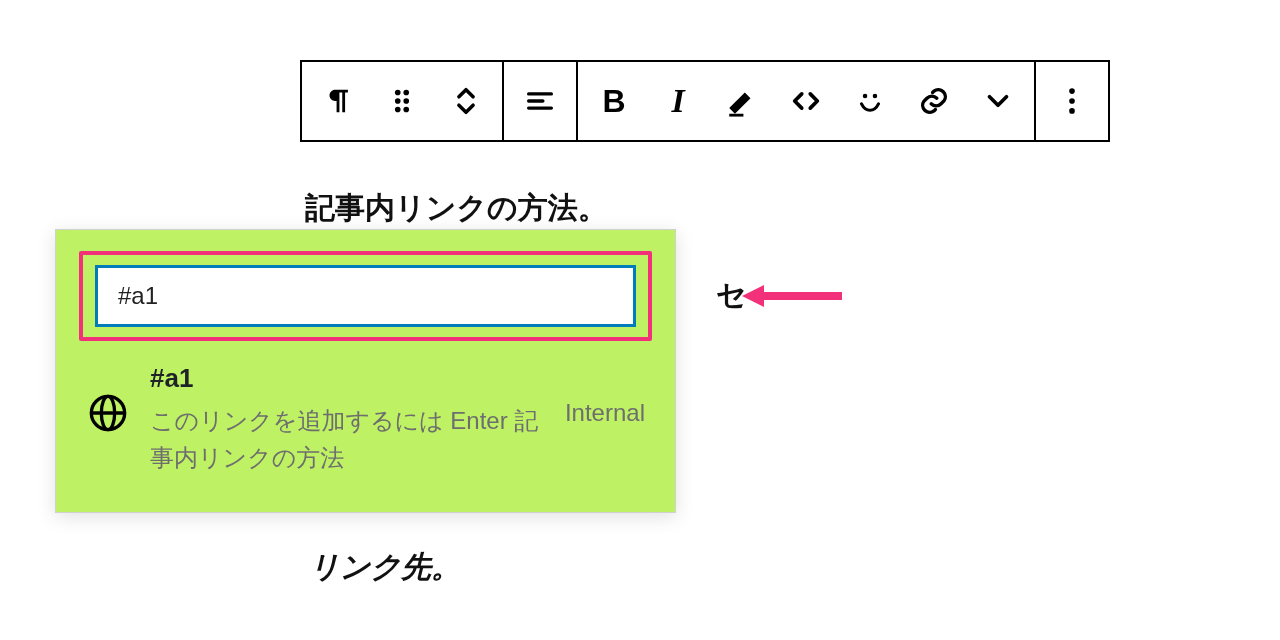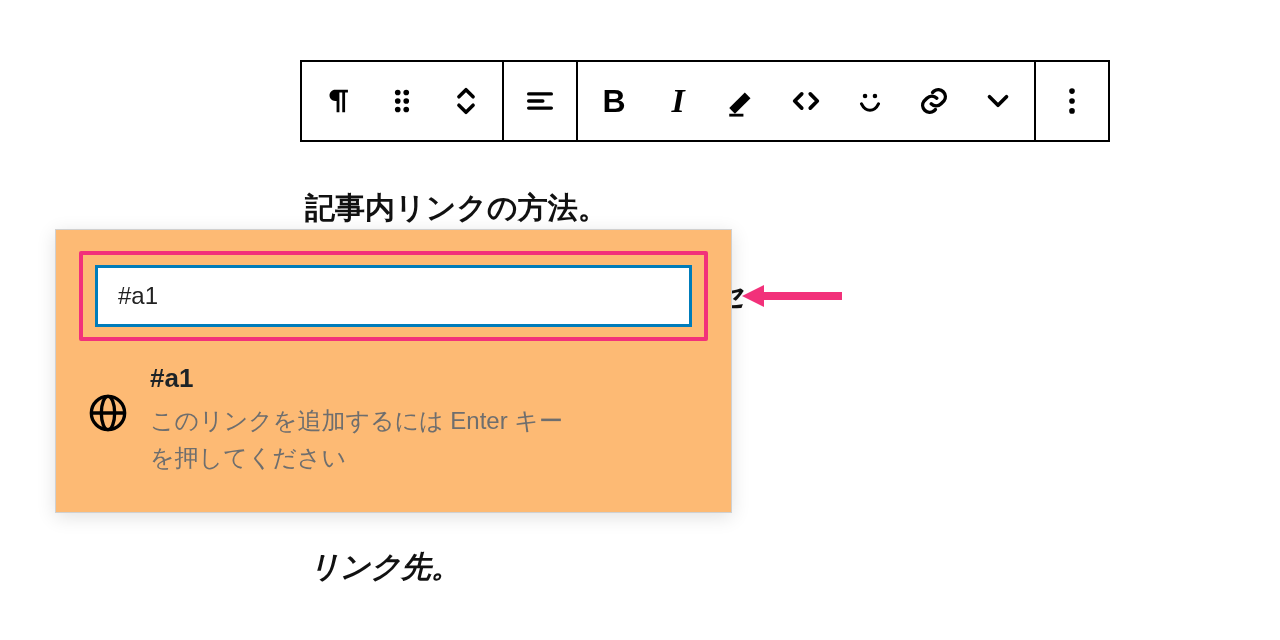--- a/index.html
+++ b/index.html
@@ -59,22 +59,22 @@
     font-size: 30px;
     font-weight: 600;
     color: #111;
   }
 
   
   .popover {
     position: absolute;
     left: 55px;
     top: 229px;
-    width: 677px;
-    background: #fdba74;
+    width: 621px;
+    background: #bef264;
     border: 1px solid #d0d0d0;
     box-shadow: 0 4px 18px rgba(0,0,0,.12);
   }
   .search-wrap {
     margin: 21px 23px 22px 23px;
     border: 4px solid #f2317a;
     padding: 10px 12px;
     border-radius: 2px;
   }
   .search-input {
@@ -228,22 +228,23 @@
   <div class="suggestion">
     <div class="icon">
       <svg viewBox="0 0 24 24" fill="none" stroke="#000" stroke-width="2">
         <circle cx="12" cy="12" r="10"></circle>
         <ellipse cx="12" cy="12" rx="4" ry="10"></ellipse>
         <line x1="2" y1="12" x2="22" y2="12"></line>
       </svg>
     </div>
     <div class="body">
       <div class="title">#a1</div>
-      <div class="desc">このリンクを追加するには Enter キーを押してください</div>
-    </div>
+      <div class="desc">このリンクを追加するには Enter 記事内リンクの方法</div>
+    </div>
+    <div class="tag">Internal</div>
   </div>
 </div>
 
 <div class="arrow">
   <svg viewBox="0 0 100 26">
     <line x1="100" y1="13" x2="14" y2="13" stroke="#f2317a" stroke-width="8"></line>
     <polygon points="0,13 22,2 22,24" fill="#f2317a"></polygon>
   </svg>
 </div>
 

